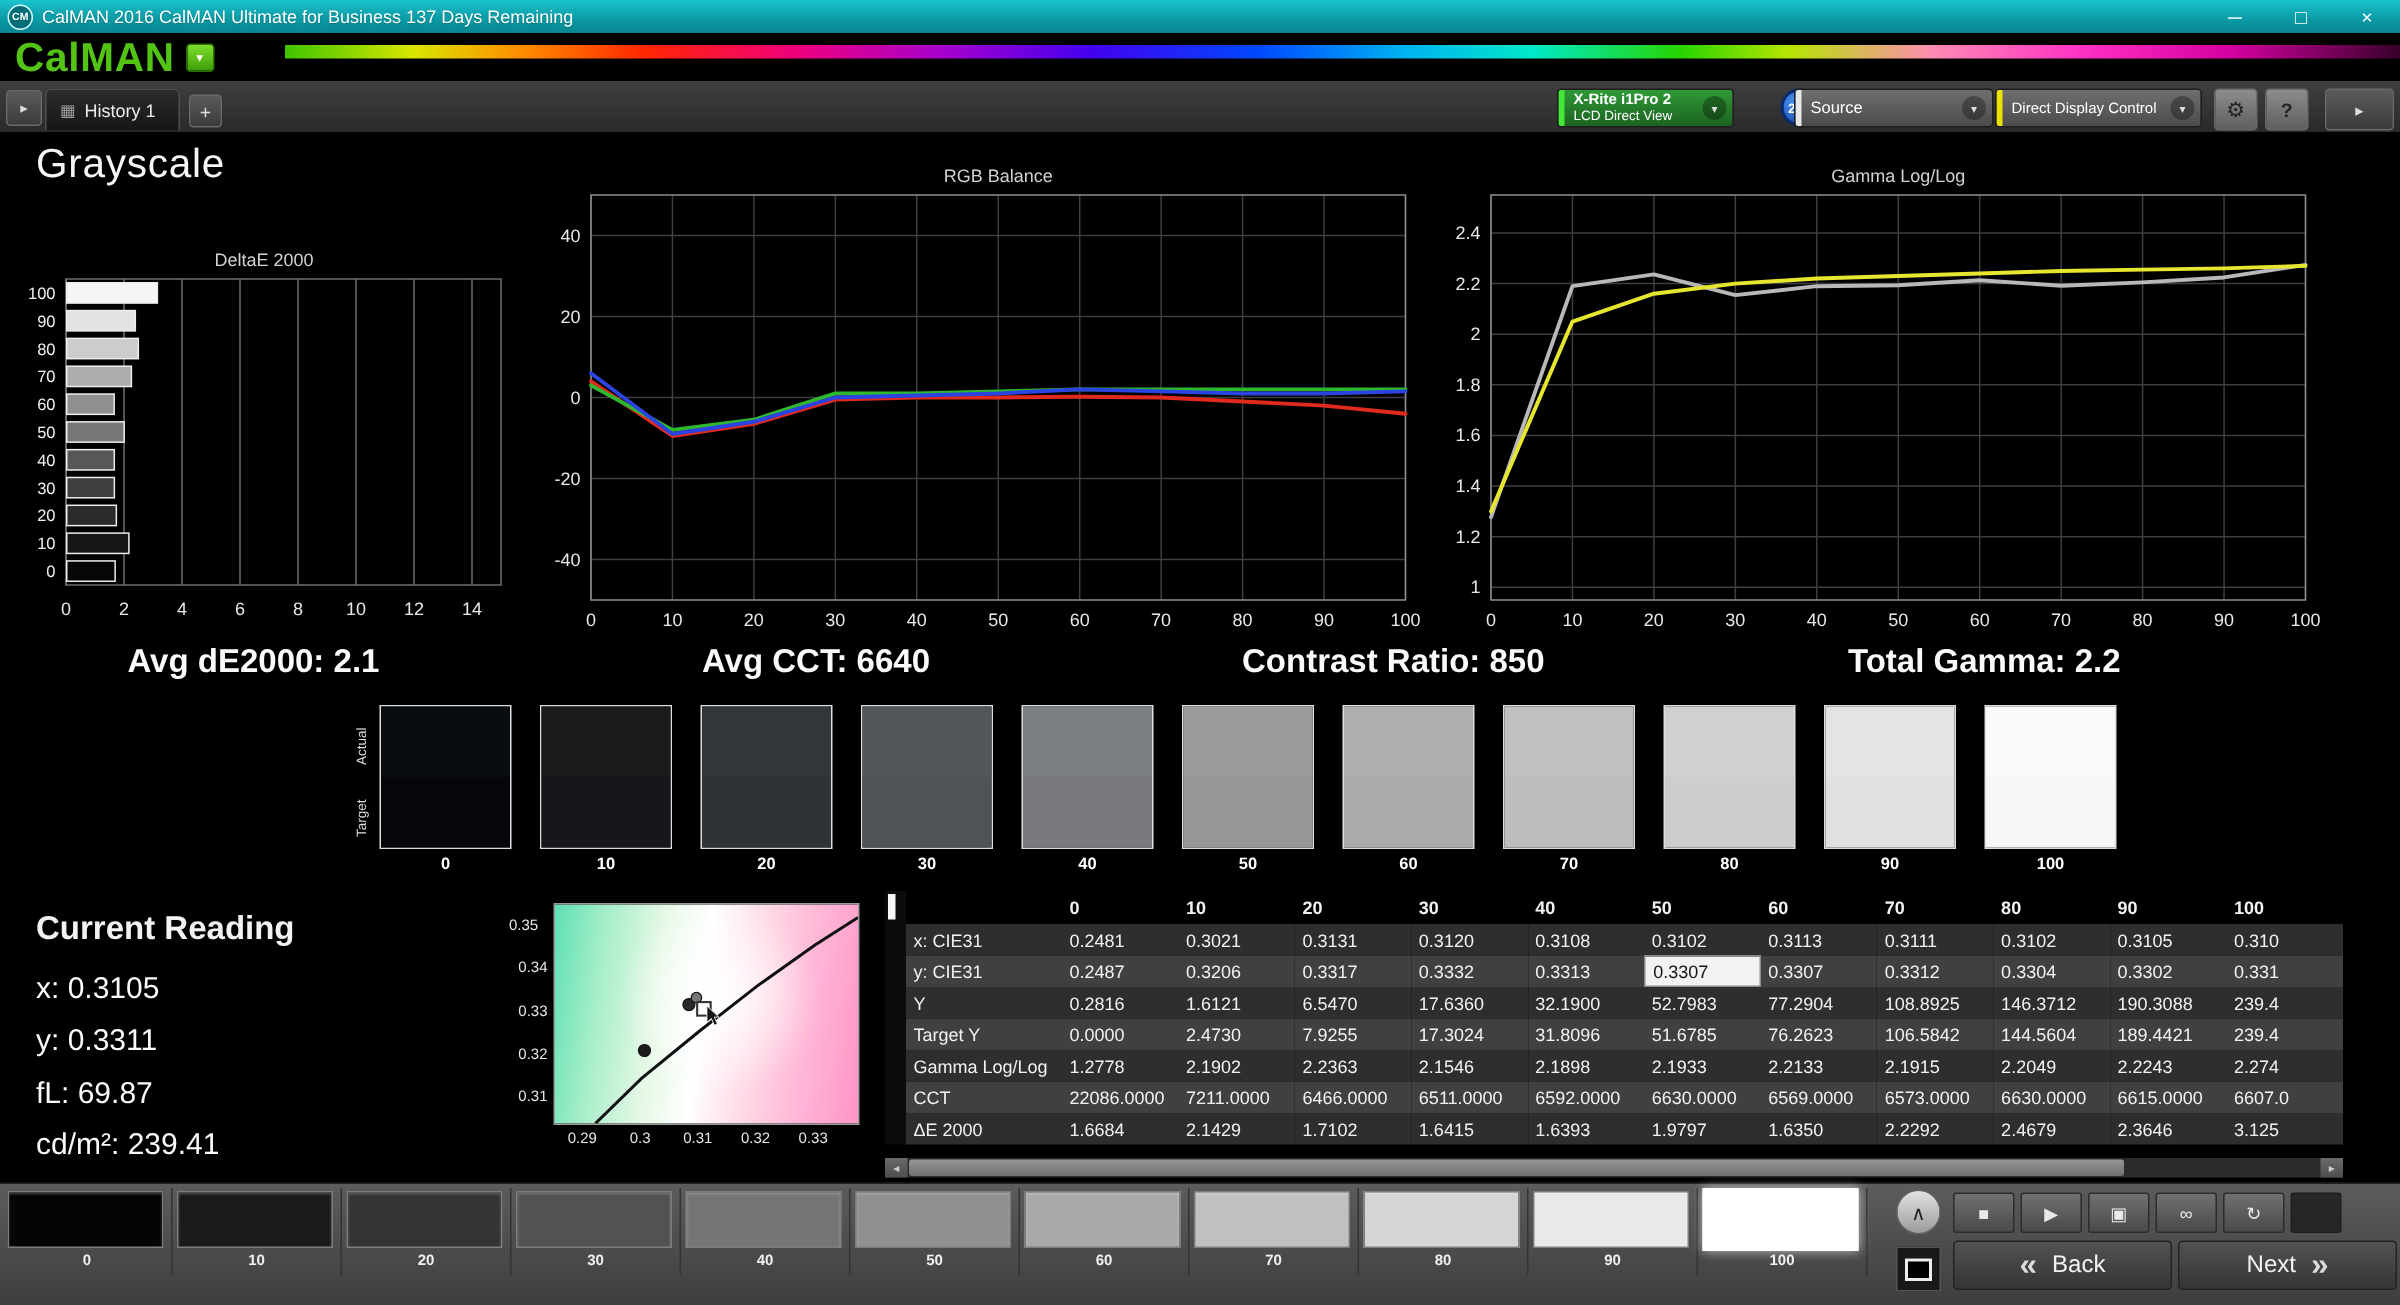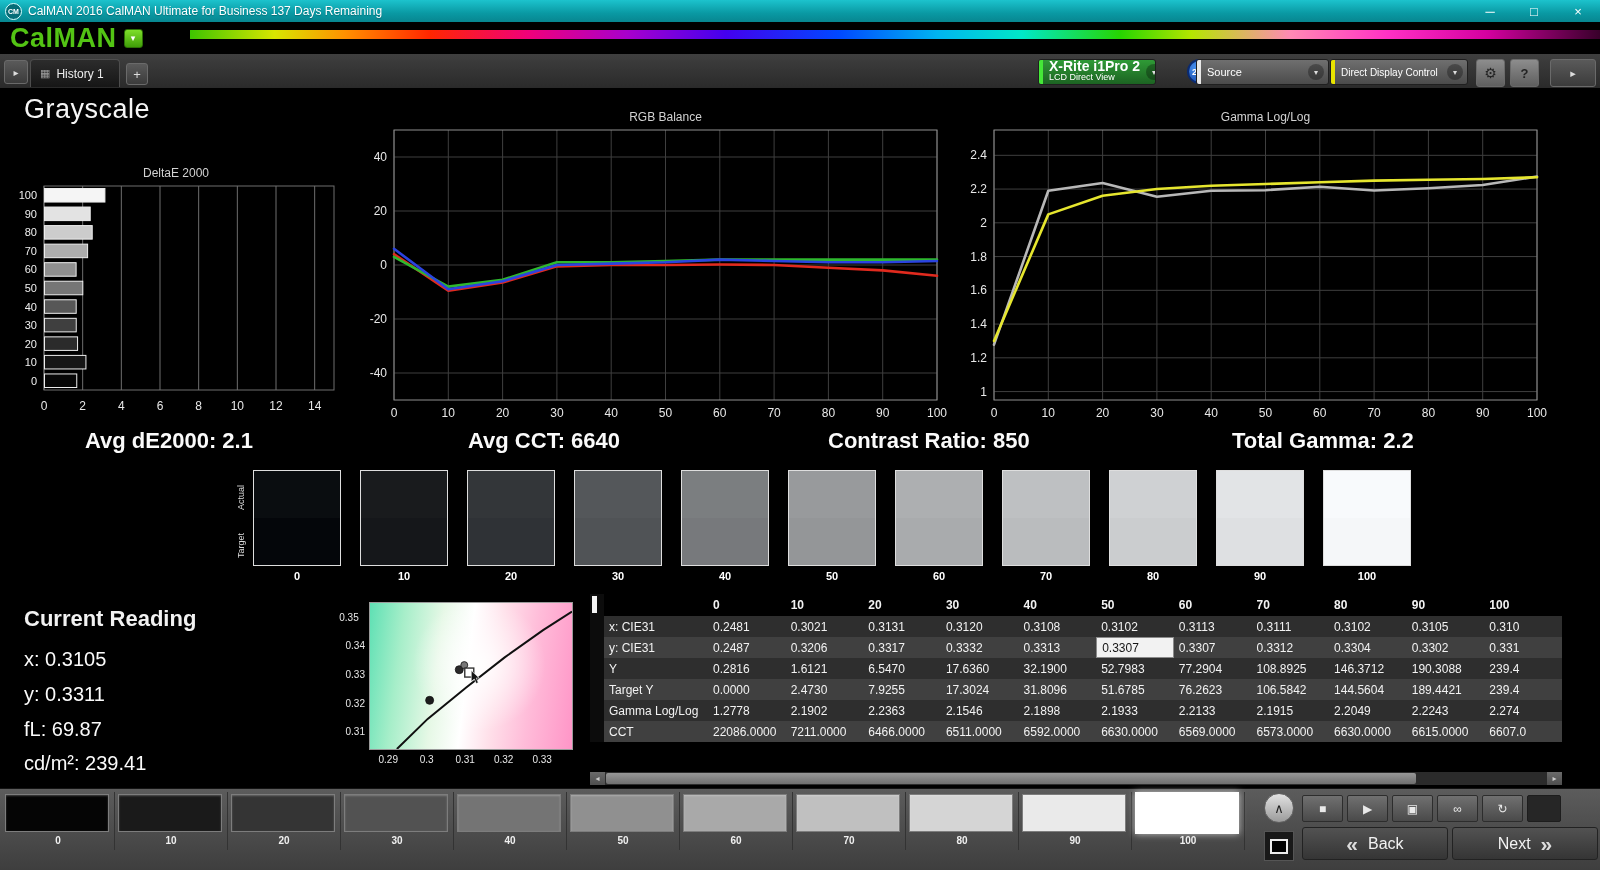--- a/index.html
+++ b/index.html
@@ -162,21 +162,21 @@
     <div class="sqbtn" style="left:4px;top:6px;width:22px;height:22px;font-size:10px;">▸</div>
     <div class="tab">
       <span class="tab-ic">▦</span>
       <span>History 1</span>
     </div>
     <div class="sqbtn" style="left:126px;top:9px;width:20px;height:20px;font-size:13px;">+</div>
 
     <div class="dd green" style="left:1038px;width:118px;">
       <div class="bar"></div>
       <div class="txt">
-        <span style="font-size:14px;font-weight:bold;">X-Rite i1Pro 2</span>
+        <span style="font-size:10px;font-weight:bold;">X-Rite i1Pro 2</span>
         <span style="font-size:9px;">LCD Direct View</span>
       </div>
       <div class="chev">▾</div>
     </div>
 
     <div class="badge" style="left:1159px;top:5px;">238</div>
 
     <div class="dd gray" style="left:1196px;width:133px;">
       <div class="bar white"></div>
       <div class="txt">
@@ -536,20 +536,35 @@
           <div class="cell">6466.0000</div>
           <div class="cell">6511.0000</div>
           <div class="cell">6592.0000</div>
           <div class="cell">6630.0000</div>
           <div class="cell">6569.0000</div>
           <div class="cell">6573.0000</div>
           <div class="cell">6630.0000</div>
           <div class="cell">6615.0000</div>
           <div class="cell">6607.0</div>
         </div>
+        <div class="trow odd">
+          <div class="cell corner"></div>
+          <div class="cell">ΔE 2000</div>
+          <div class="cell">1.6684</div>
+          <div class="cell">2.1429</div>
+          <div class="cell">1.7102</div>
+          <div class="cell">1.6415</div>
+          <div class="cell">1.6393</div>
+          <div class="cell">1.9797</div>
+          <div class="cell">1.6350</div>
+          <div class="cell">2.2292</div>
+          <div class="cell">2.4679</div>
+          <div class="cell">2.3646</div>
+          <div class="cell">3.125</div>
+        </div>
       </div>
 
     <div class="hscroll">
       <div class="harrow">◂</div>
       <div class="htrack">
         <div class="hthumb"></div>
       </div>
       <div class="harrow">▸</div>
     </div>
   </div>

